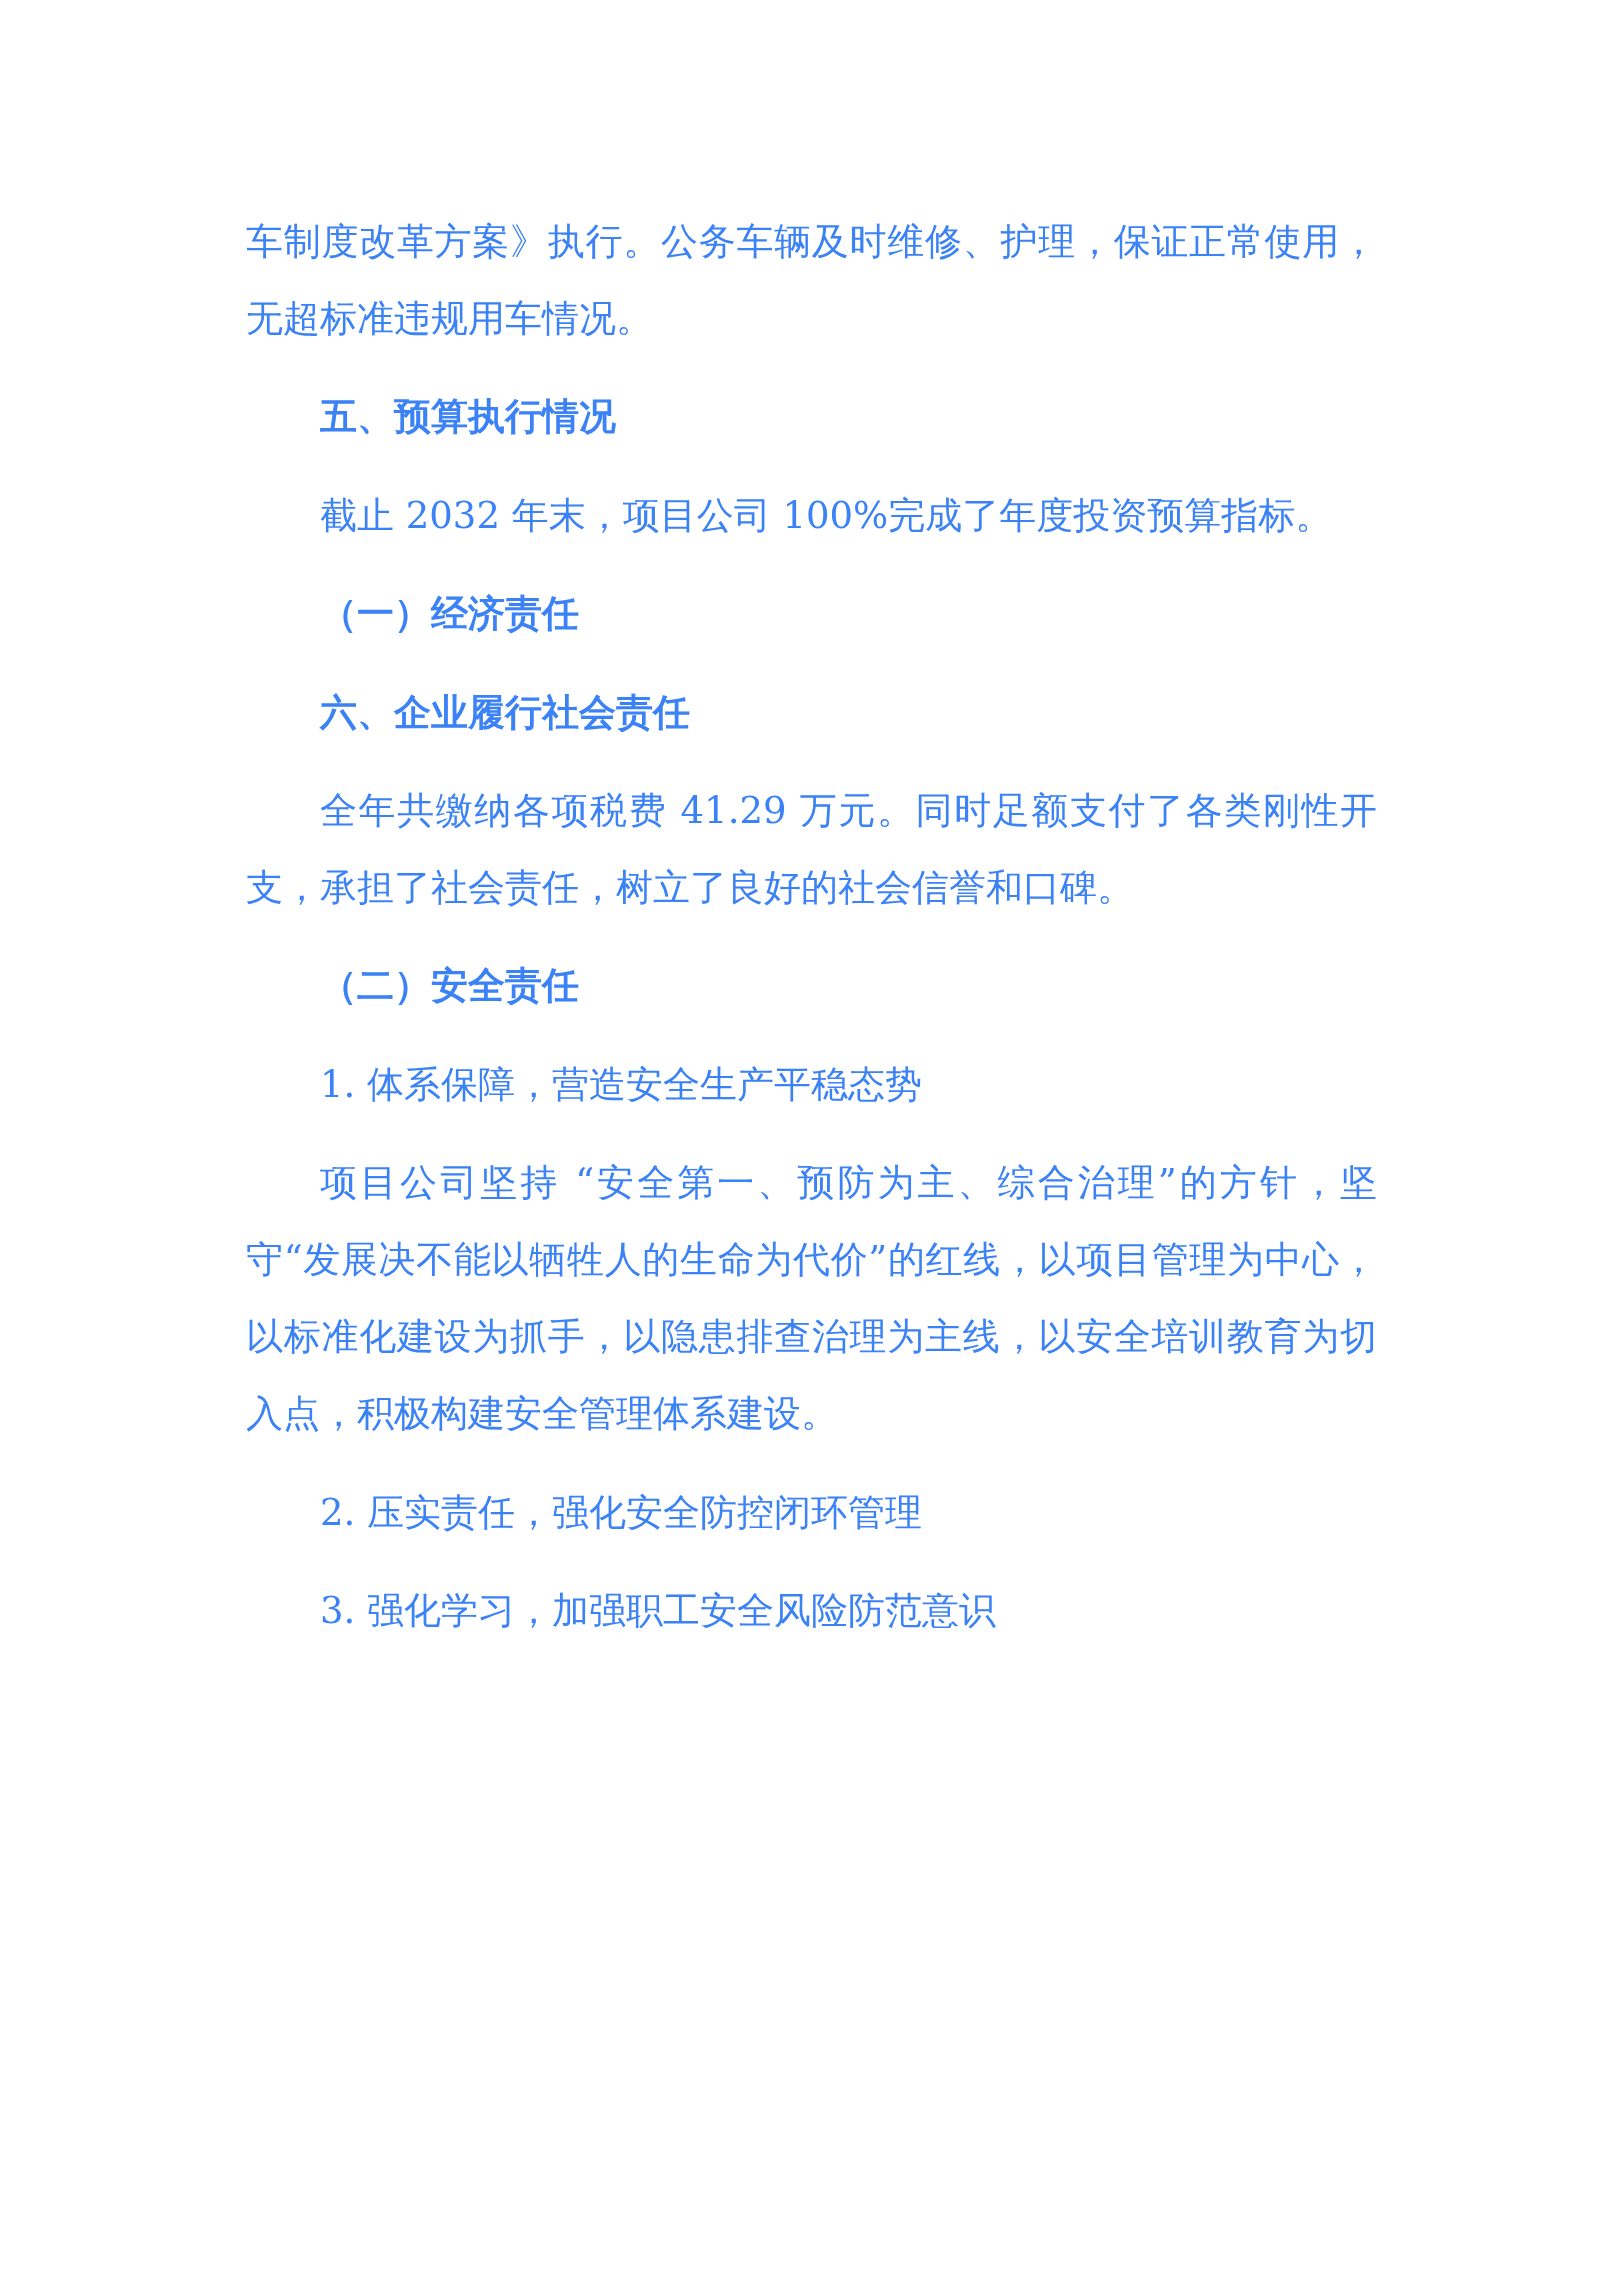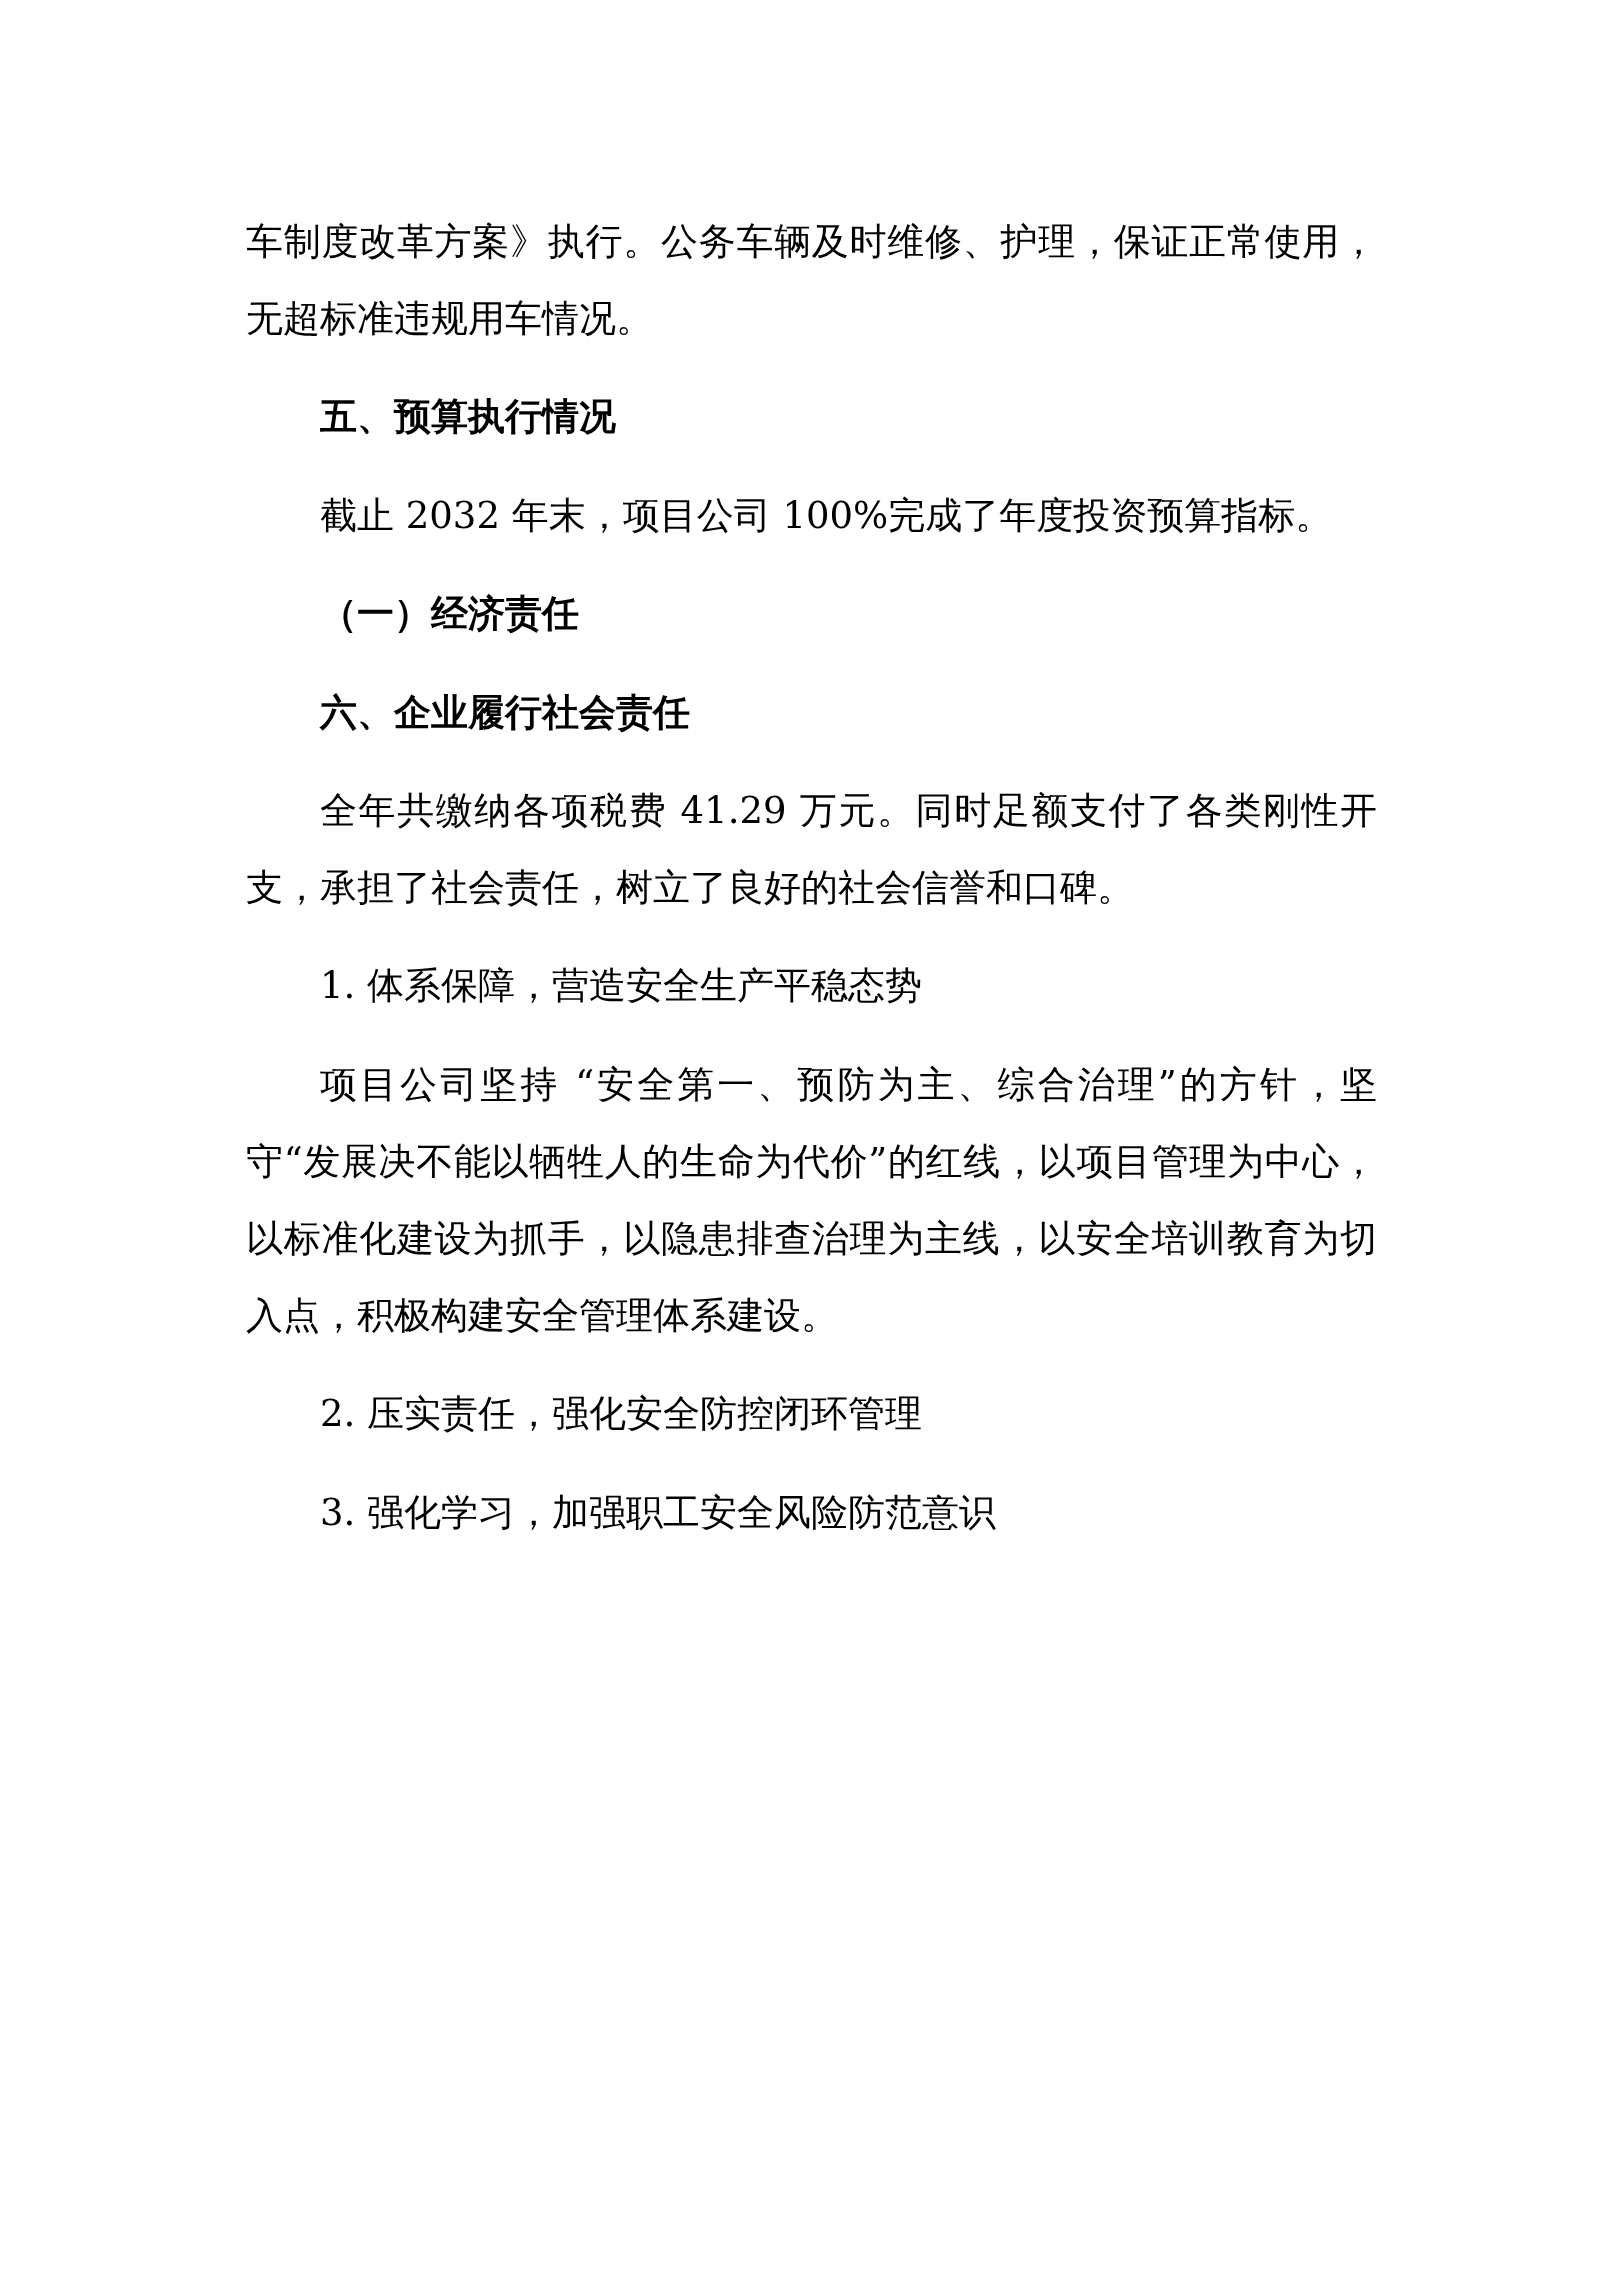--- a/index.html
+++ b/index.html
@@ -11,21 +11,21 @@
     width: 1623px;
     height: 2295px;
     position: relative;
   }
   .page {
     box-sizing: border-box;
     width: 1623px;
     height: 2295px;
     padding: 203px 246px 0 246px;
     background: #ffffff;
-    color: #000000;
+    color: #3b82f6;
     font-family: "DejaVu Serif", "Liberation Serif", serif;
     font-size: 37px;
     line-height: 77px;
     text-align: justify;
     overflow: hidden;
   }
   .page p {
     margin: 21.4px 0 0 0;
     padding: 0;
   }
@@ -49,20 +49,21 @@
   <p class="indent bold">五、预算执行情况</p>
 
   <p class="indent">截止 2032 年末，项目公司 100%完成了年度投资预算指标。</p>
 
   <p class="indent bold">（一）经济责任</p>
 
   <p class="indent bold">六、企业履行社会责任</p>
 
   <p class="indent">全年共缴纳各项税费 41.29 万元。同时足额支付了各类刚性开支，承担了社会责任，树立了良好的社会信誉和口碑。</p>
 
+  <p class="indent bold">（二）安全责任</p>
 
   <p class="indent">1. 体系保障，营造安全生产平稳态势</p>
 
   <p class="indent">项目公司坚持 “安全第一、预防为主、综合治理”的方针，坚守“发展决不能以牺牲人的生命为代价”的红线，以项目管理为中心，以标准化建设为抓手，以隐患排查治理为主线，以安全培训教育为切入点，积极构建安全管理体系建设。</p>
 
   <p class="indent">2. 压实责任，强化安全防控闭环管理</p>
 
 
   <p class="indent">3. 强化学习，加强职工安全风险防范意识</p>
 </main>

